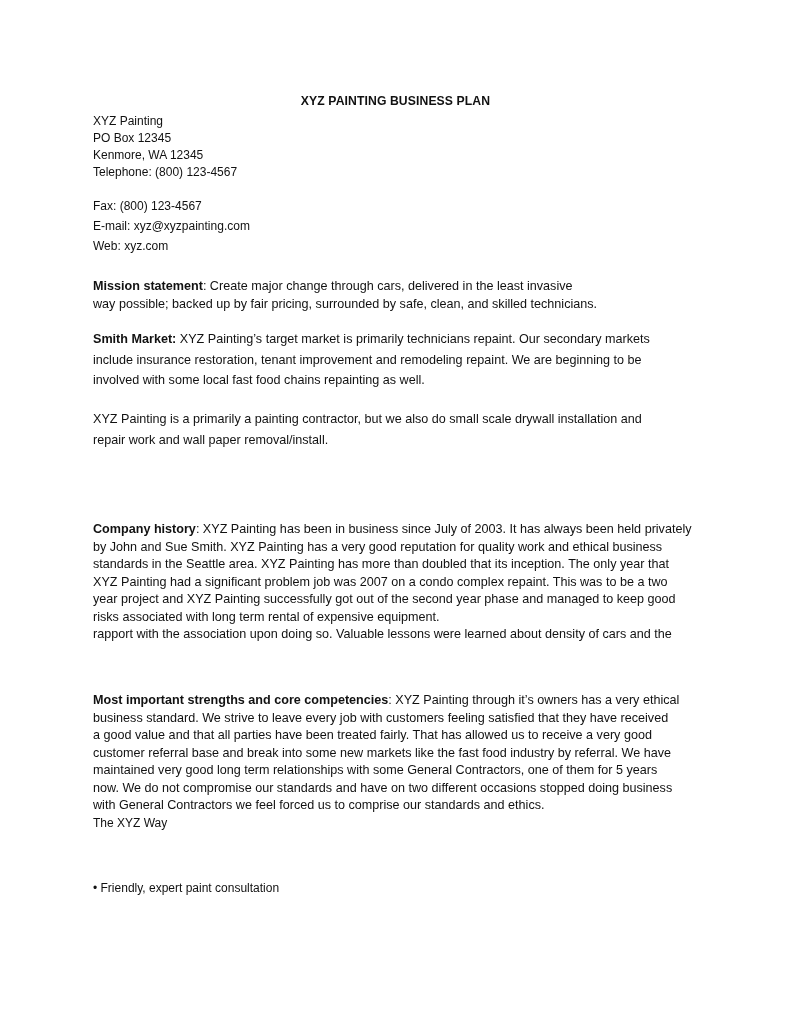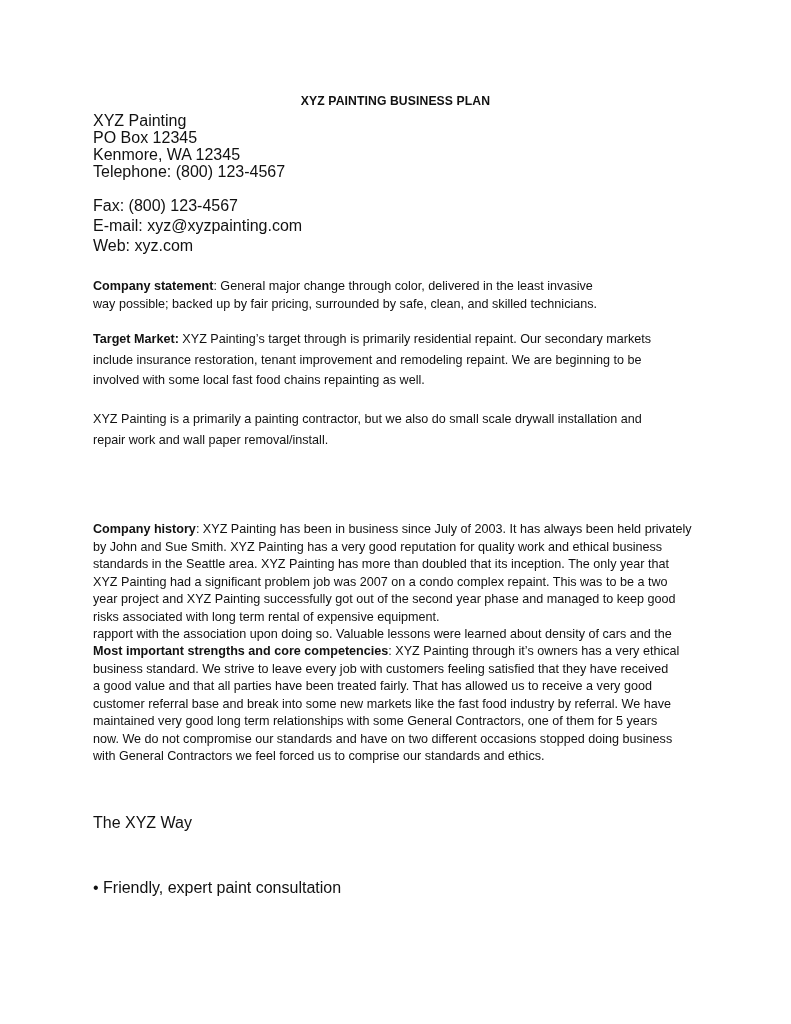--- a/index.html
+++ b/index.html
@@ -1,21 +1,21 @@
 <!DOCTYPE html>
 <html><head>
   <meta charset="utf-8">
   <style>
     html, body { margin: 0; padding: 0; background: #ffffff; }
     body { width: 791px; height: 1024px; position: relative; overflow: hidden;
            font-family: "Liberation Sans", "DejaVu Sans", sans-serif; color: #111111; }
     .page { position: absolute; left: 0; top: 0; width: 791px; height: 1024px; background: #fff; }
     .title { position: absolute; top: 94px; left: 0; width: 791px; text-align: center;
              font-weight: bold; font-size: 12.2px; letter-spacing: 0.1px; }
-    .line { position: absolute; left: 93px; font-size: 16px; white-space: nowrap; line-height: 16px; }
+    .line { position: absolute; left: 93px; font-size: 12px; white-space: nowrap; line-height: 16px; }
     .para { position: absolute; left: 93px; width: 610px; font-size: 12.6px; line-height: 17.5px; }
     .para.wide-lh { line-height: 20.5px; }
     .para p { margin: 0; white-space: nowrap; }
     b { font-weight: bold; }
   </style>
 </head>
 <body>
 
 <div class="page">
 
@@ -23,47 +23,47 @@
 
   <div class="line" style="top:113px">XYZ Painting</div>
   <div class="line" style="top:130px">PO Box 12345</div>
   <div class="line" style="top:147px">Kenmore, WA 12345</div>
   <div class="line" style="top:164px">Telephone: (800) 123-4567</div>
   <div class="line" style="top:198px">Fax: (800) 123-4567</div>
   <div class="line" style="top:218px">E-mail: xyz@xyzpainting.com</div>
   <div class="line" style="top:238px">Web: xyz.com</div>
 
   <div class="para" style="top:278px">
-    <p><b>Company statement</b><span>: General major change through color, delivered in the least invasive</span></p>
+    <p><b>Mission statement</b><span>: Create major change through cars, delivered in the least invasive</span></p>
     <p>way possible; backed up by fair pricing, surrounded by safe, clean, and skilled technicians.</p>
   </div>
 
   <div class="para wide-lh" style="top:329px">
-    <p><b>Target Market:</b><span> XYZ Painting’s target through is primarily residential repaint. Our secondary markets</span></p>
+    <p><b>Smith Market:</b><span> XYZ Painting’s target market is primarily technicians repaint. Our secondary markets</span></p>
     <p>include insurance restoration, tenant improvement and remodeling repaint. We are beginning to be</p>
     <p>involved with some local fast food chains repainting as well.</p>
   </div>
 
   <div class="para wide-lh" style="top:409px">
     <p>XYZ Painting is a primarily a painting contractor, but we also do small scale drywall installation and</p>
     <p>repair work and wall paper removal/install.</p>
   </div>
 
 
   <div class="para" style="top:521px">
     <p><b>Company history</b><span>: XYZ Painting has been in business since July of 2003. It has always been held privately</span></p>
     <p>by John and Sue Smith. XYZ Painting has a very good reputation for quality work and ethical business</p>
     <p>standards in the Seattle area. XYZ Painting has more than doubled that its inception. The only year that</p>
     <p>XYZ Painting had a significant problem job was 2007 on a condo complex repaint. This was to be a two</p>
     <p>year project and XYZ Painting successfully got out of the second year phase and managed to keep good</p>
     <p>risks associated with long term rental of expensive equipment.</p>
     <p>rapport with the association upon doing so. Valuable lessons were learned about density of cars and the</p>
   </div>
 
-  <div class="para" style="top:643px">
+  <div class="para" style="top:692px">
     <p><b>Most important strengths and core competencies</b><span>: XYZ Painting through it’s owners has a very ethical</span></p>
     <p>business standard. We strive to leave every job with customers feeling satisfied that they have received</p>
     <p>a good value and that all parties have been treated fairly. That has allowed us to receive a very good</p>
     <p>customer referral base and break into some new markets like the fast food industry by referral. We have</p>
     <p>maintained very good long term relationships with some General Contractors, one of them for 5 years</p>
     <p>now. We do not compromise our standards and have on two different occasions stopped doing business</p>
     <p>with General Contractors we feel forced us to comprise our standards and ethics.</p>
   </div>
 
   <div class="line" style="top:815px">The XYZ Way</div>

